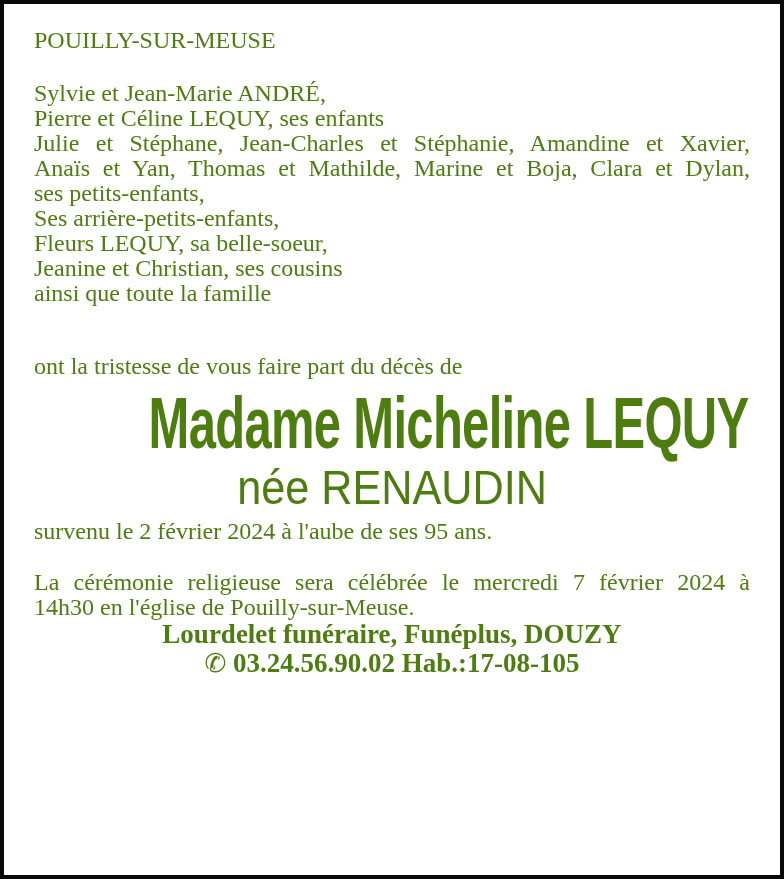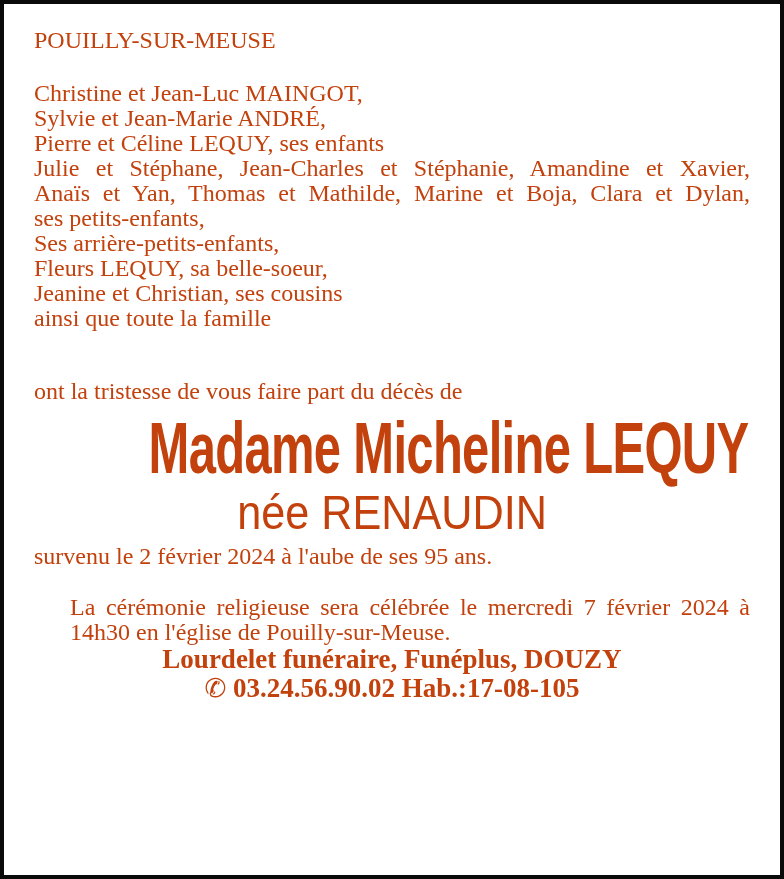--- a/index.html
+++ b/index.html
@@ -4,21 +4,21 @@
 <style>
   * { margin: 0; padding: 0; box-sizing: border-box; }
   html, body { background: #ffffff; }
   .page {
     position: relative;
     width: 784px;
     height: 879px;
     background: #ffffff;
     border: 4px solid #0a0a0a;
     font-family: "Liberation Serif", serif;
-    color: #c2410c;
+    color: #4d7c0f;
     overflow: hidden;
   }
   .inner {
     padding: 24px 30px 0 30px;
   }
   .line {
     font-size: 24px;
     line-height: 25px;
     text-align: left;
     white-space: nowrap;
@@ -50,21 +50,21 @@
     font-family: "Liberation Sans", sans-serif;
     font-weight: normal;
     font-size: 48px;
     line-height: 50px;
     text-align: center;
     transform: scaleX(0.9);
     transform-origin: 50% 50%;
     white-space: nowrap;
   }
   .death { margin-top: 6px; }
-  .ceremony { margin-top: 26px; margin-left: 36px; }
+  .ceremony { margin-top: 26px; }
   .repose { margin-top: 25px; }
   .thanks { margin-top: 8px; }
   .footer {
     text-align: center;
     font-weight: bold;
     font-size: 27px;
     line-height: 29px;
   }
   .footer .line { text-align: center; font-size: 27px; line-height: 29px; }
   .phone-icon {
@@ -75,21 +75,20 @@
 </style>
 </head>
 <body>
 
 <div class="page">
   <div class="inner">
 
     <div class="line city">POUILLY-SUR-MEUSE</div>
 
     <div class="family-block">
-      <div class="line">Christine et Jean-Luc MAINGOT,</div>
       <div class="line">Sylvie et Jean-Marie ANDRÉ,</div>
       <div class="line">Pierre et Céline LEQUY, ses enfants</div>
       <div class="line just">Julie et Stéphane, Jean-Charles et Stéphanie, Amandine et Xavier,</div>
       <div class="line just">Anaïs et Yan, Thomas et Mathilde, Marine et Boja, Clara et Dylan,</div>
       <div class="line">ses petits-enfants,</div>
       <div class="line">Ses arrière-petits-enfants,</div>
       <div class="line">Fleurs LEQUY, sa belle-soeur,</div>
       <div class="line">Jeanine et Christian, ses cousins</div>
       <div class="line">ainsi que toute la famille</div>
     </div>

